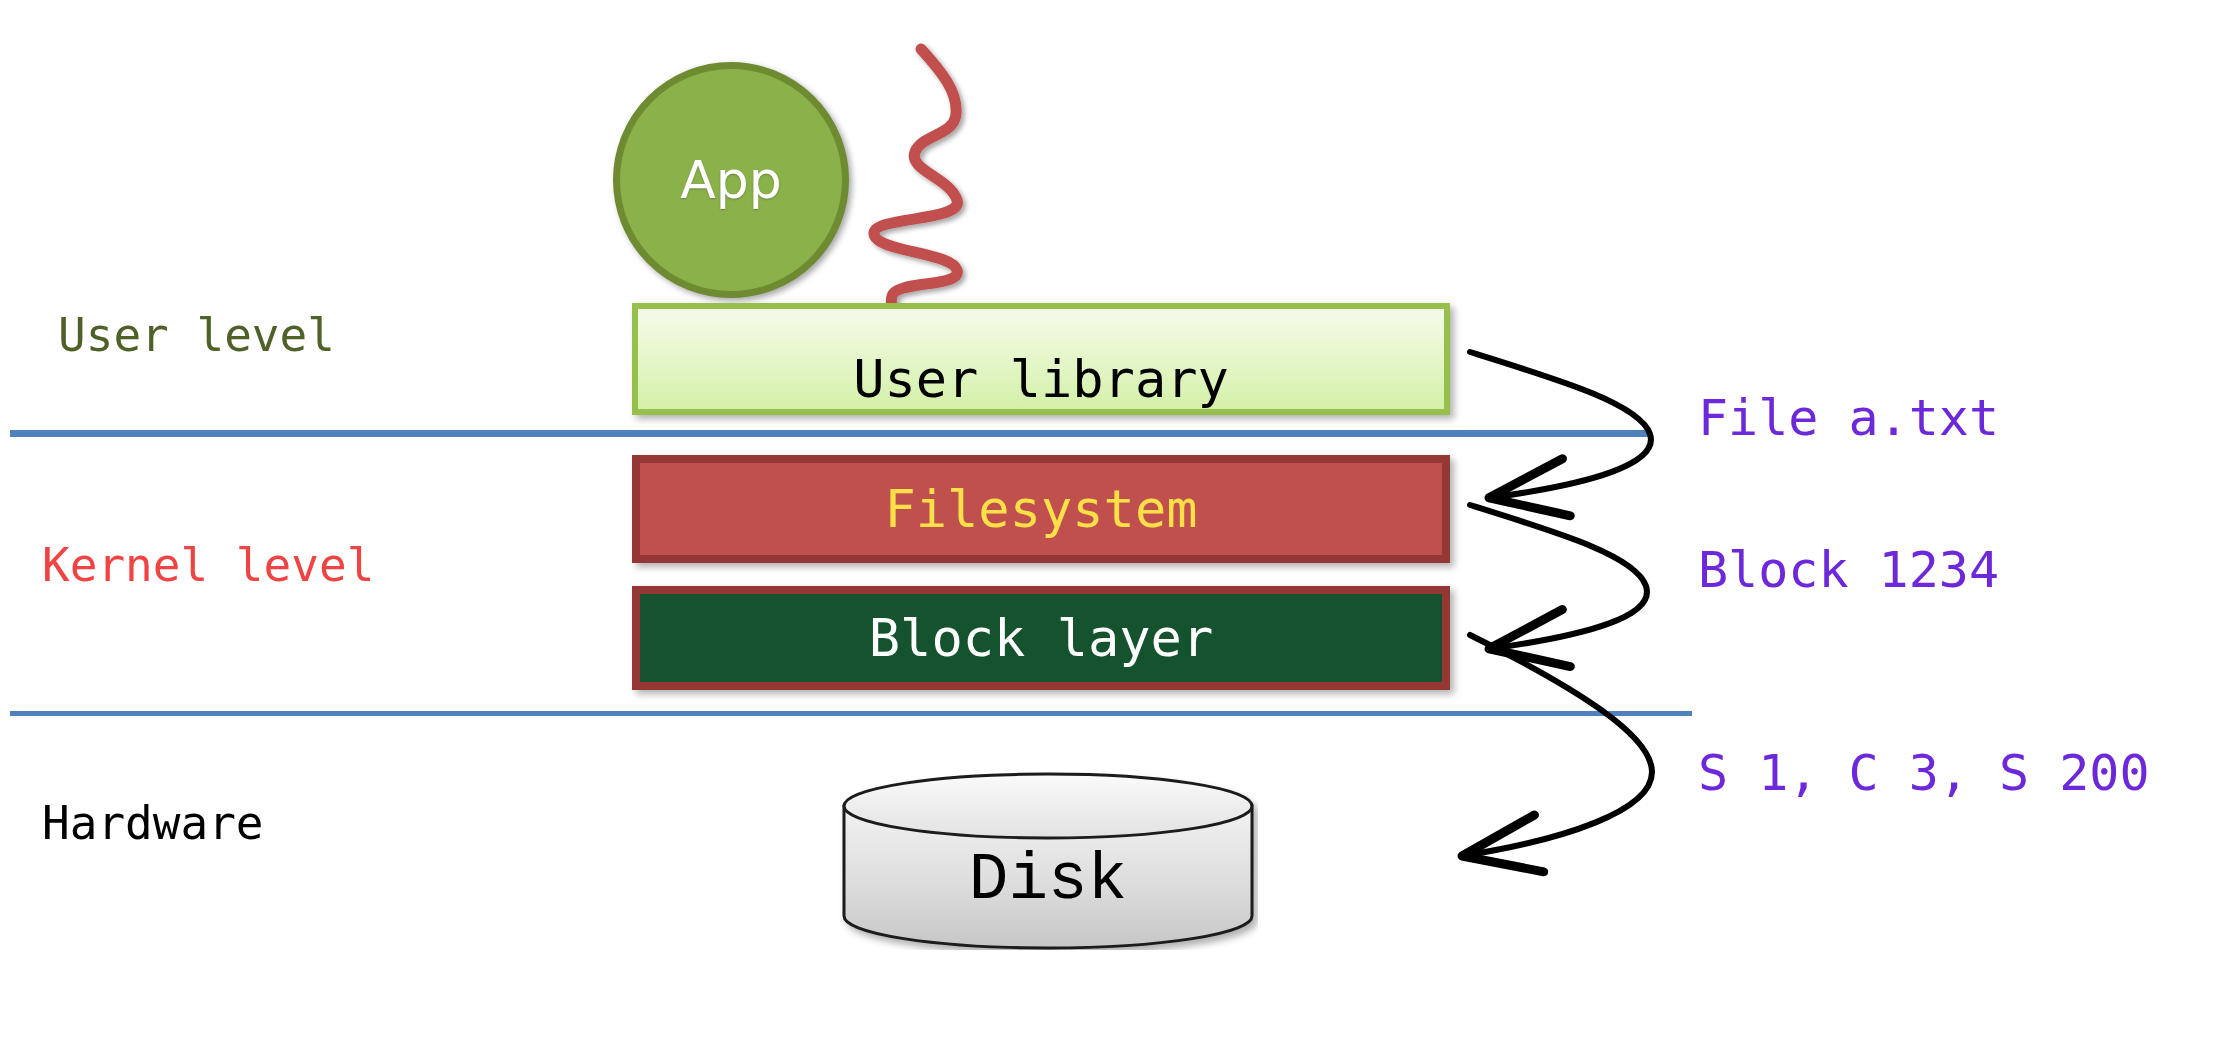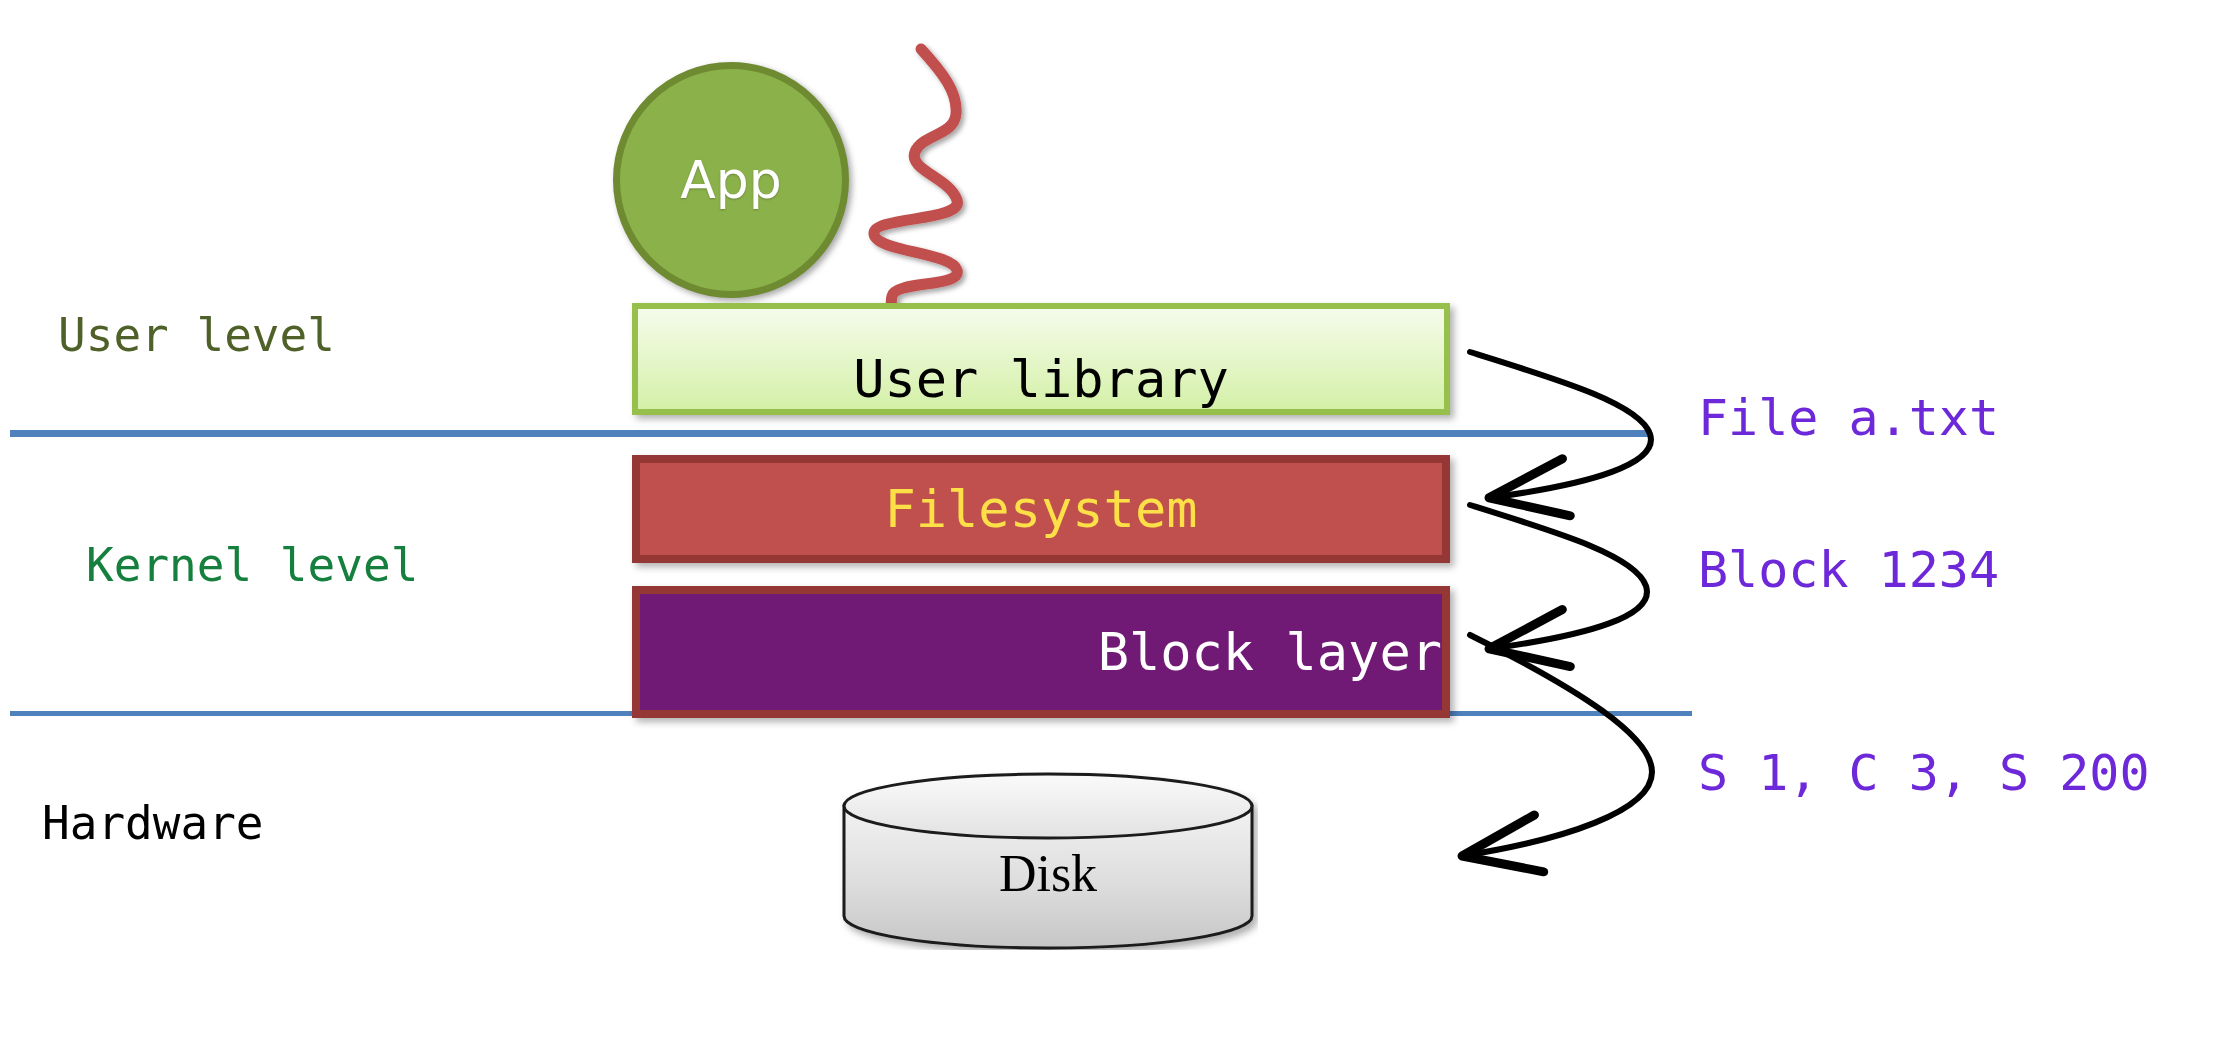--- a/index.html
+++ b/index.html
@@ -19,21 +19,21 @@
   
   .level-label {
     position: absolute;
     font-family: "DejaVu Sans Mono", "Liberation Mono", monospace;
     font-size: 46px;
     letter-spacing: 0px;
     white-space: nowrap;
     line-height: 1;
   }
   #label-user   { left: 58px;  top: 312px; color: #4F6128; }
-  #label-kernel { left: 42px;  top: 542px; color: #15803d; margin-left: 44px; }
+  #label-kernel { left: 42px;  top: 542px; color: #ef4444; }
   #label-hw     { left: 42px;  top: 800px; color: #000000; }
 
   
   .divider {
     position: absolute;
     background: #4F81BD;
   }
   #divider-user-kernel {
     left: 10px;  top: 430px;  width: 1642px; height: 7px;
   }
@@ -104,43 +104,42 @@
   #box-filesystem {
     top: 455px;
     height: 108px;
     background: #C0504D;
     border: 8px solid #953735;
   }
   #box-filesystem .box-label { color: #fde047; }
 
   #box-block-layer {
     top: 586px;
-    height: 132px;
-    background: #701a75;
+    height: 104px;
+    background: #14532d;
     border: 8px solid #953735;
-    justify-content: flex-end;
   }
   #box-block-layer .box-label { color: #ffffff; }
 
   
   #disk {
     position: absolute;
     left: 838px;
     top: 772px;
     width: 420px;
     height: 178px;
   }
   #disk-label {
     position: absolute;
     left: 838px;
     top: 848px;
     width: 420px;
     text-align: center;
-    font-family: Liberation Serif, serif;
-    font-size: 52px;
+    font-family: Liberation Mono, monospace;
+    font-size: 66px;
     color: #000000;
     line-height: 1;
   }
 
   
   #arrows {
     position: absolute;
     left: 0;
     top: 0;
     width: 2215px;

